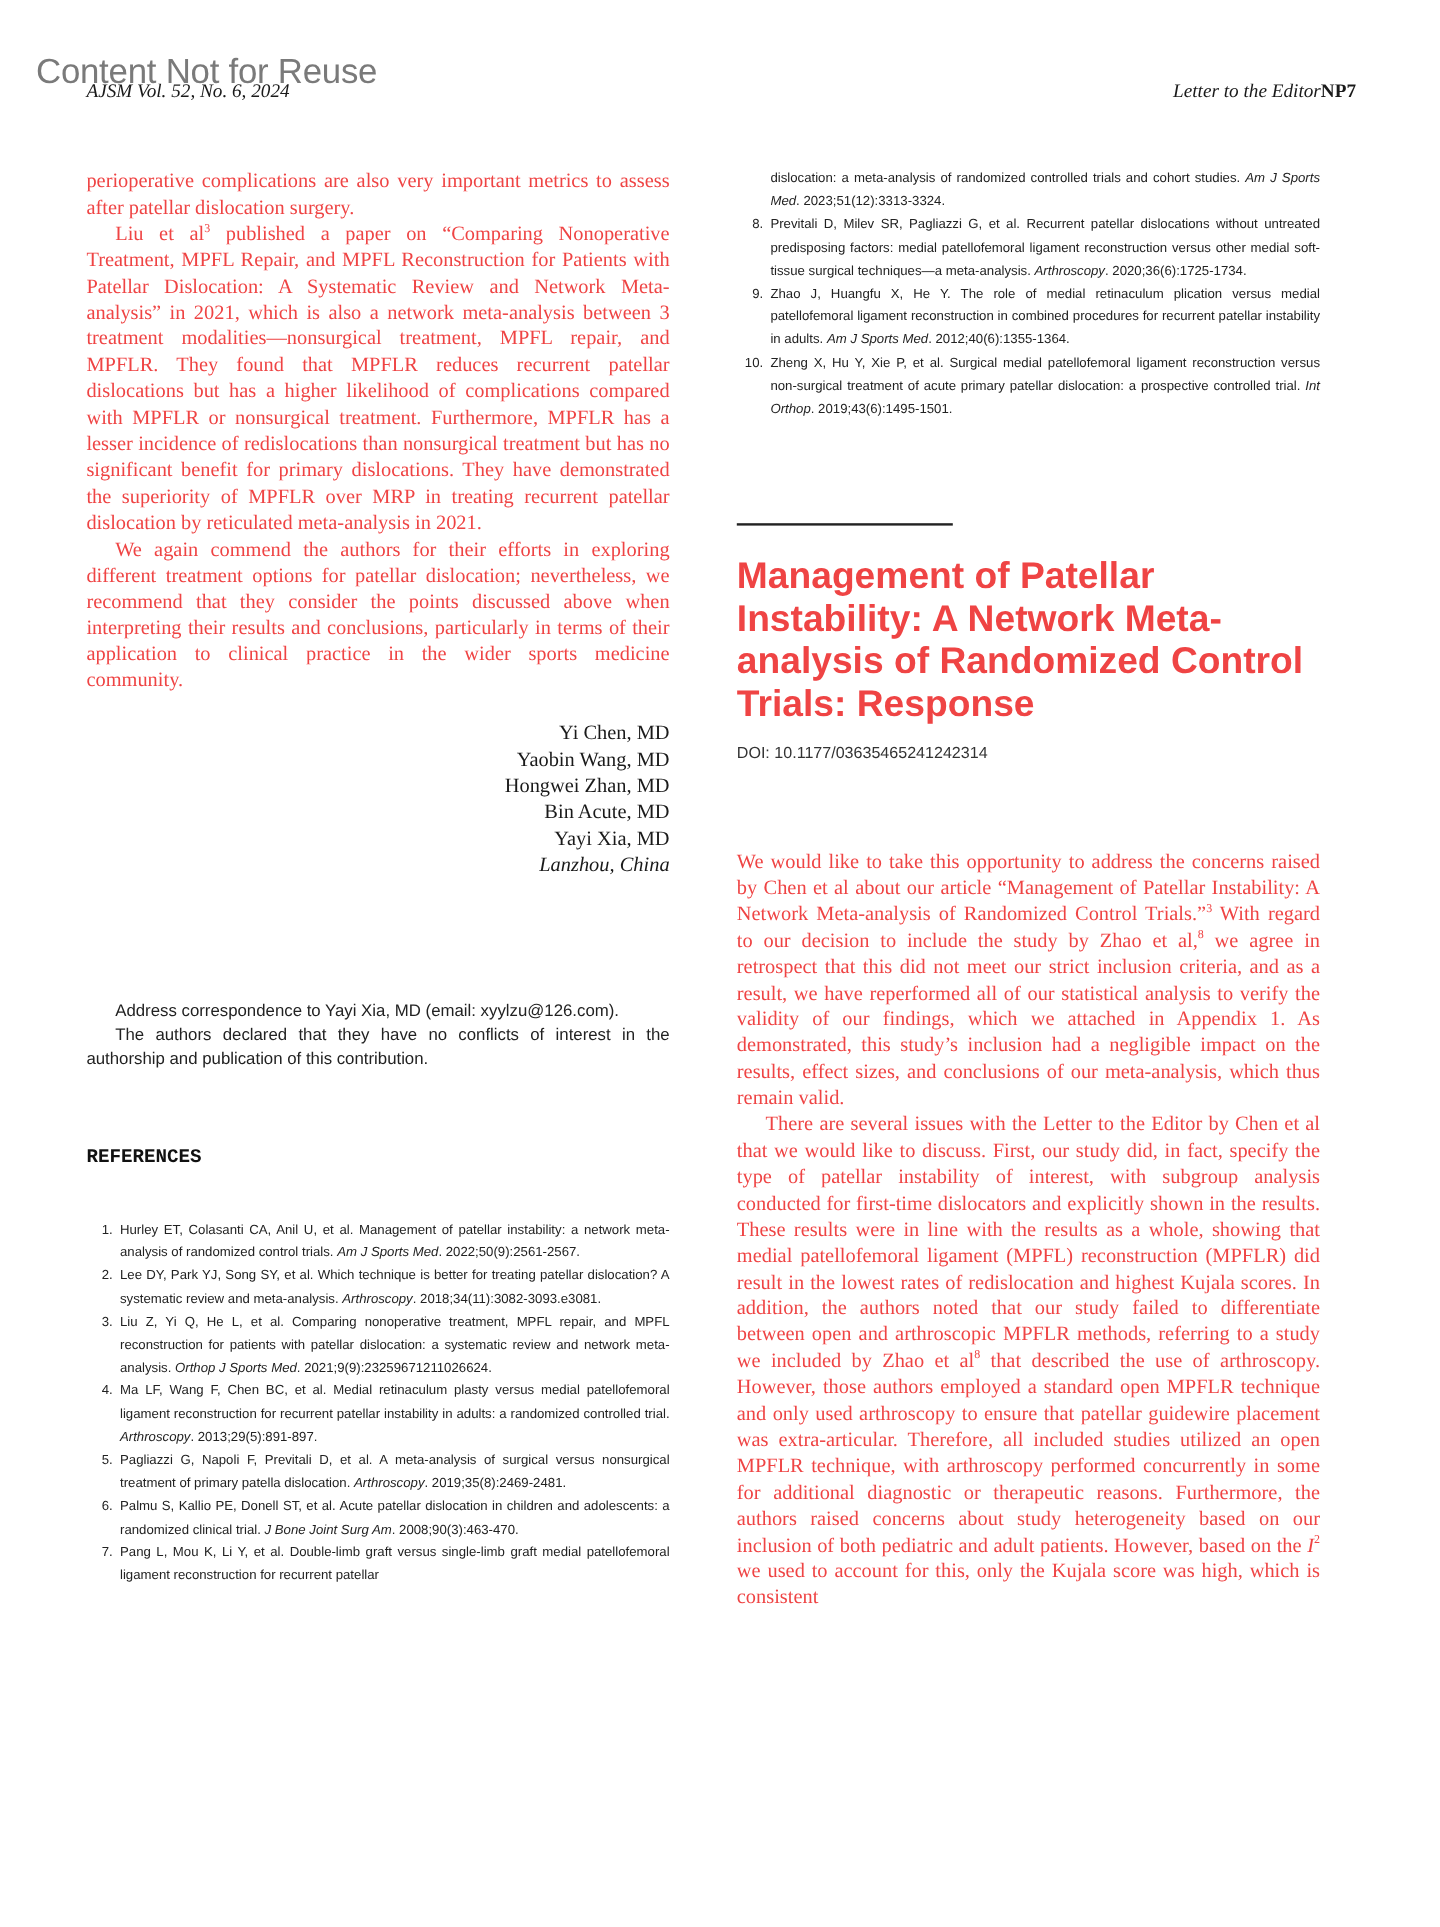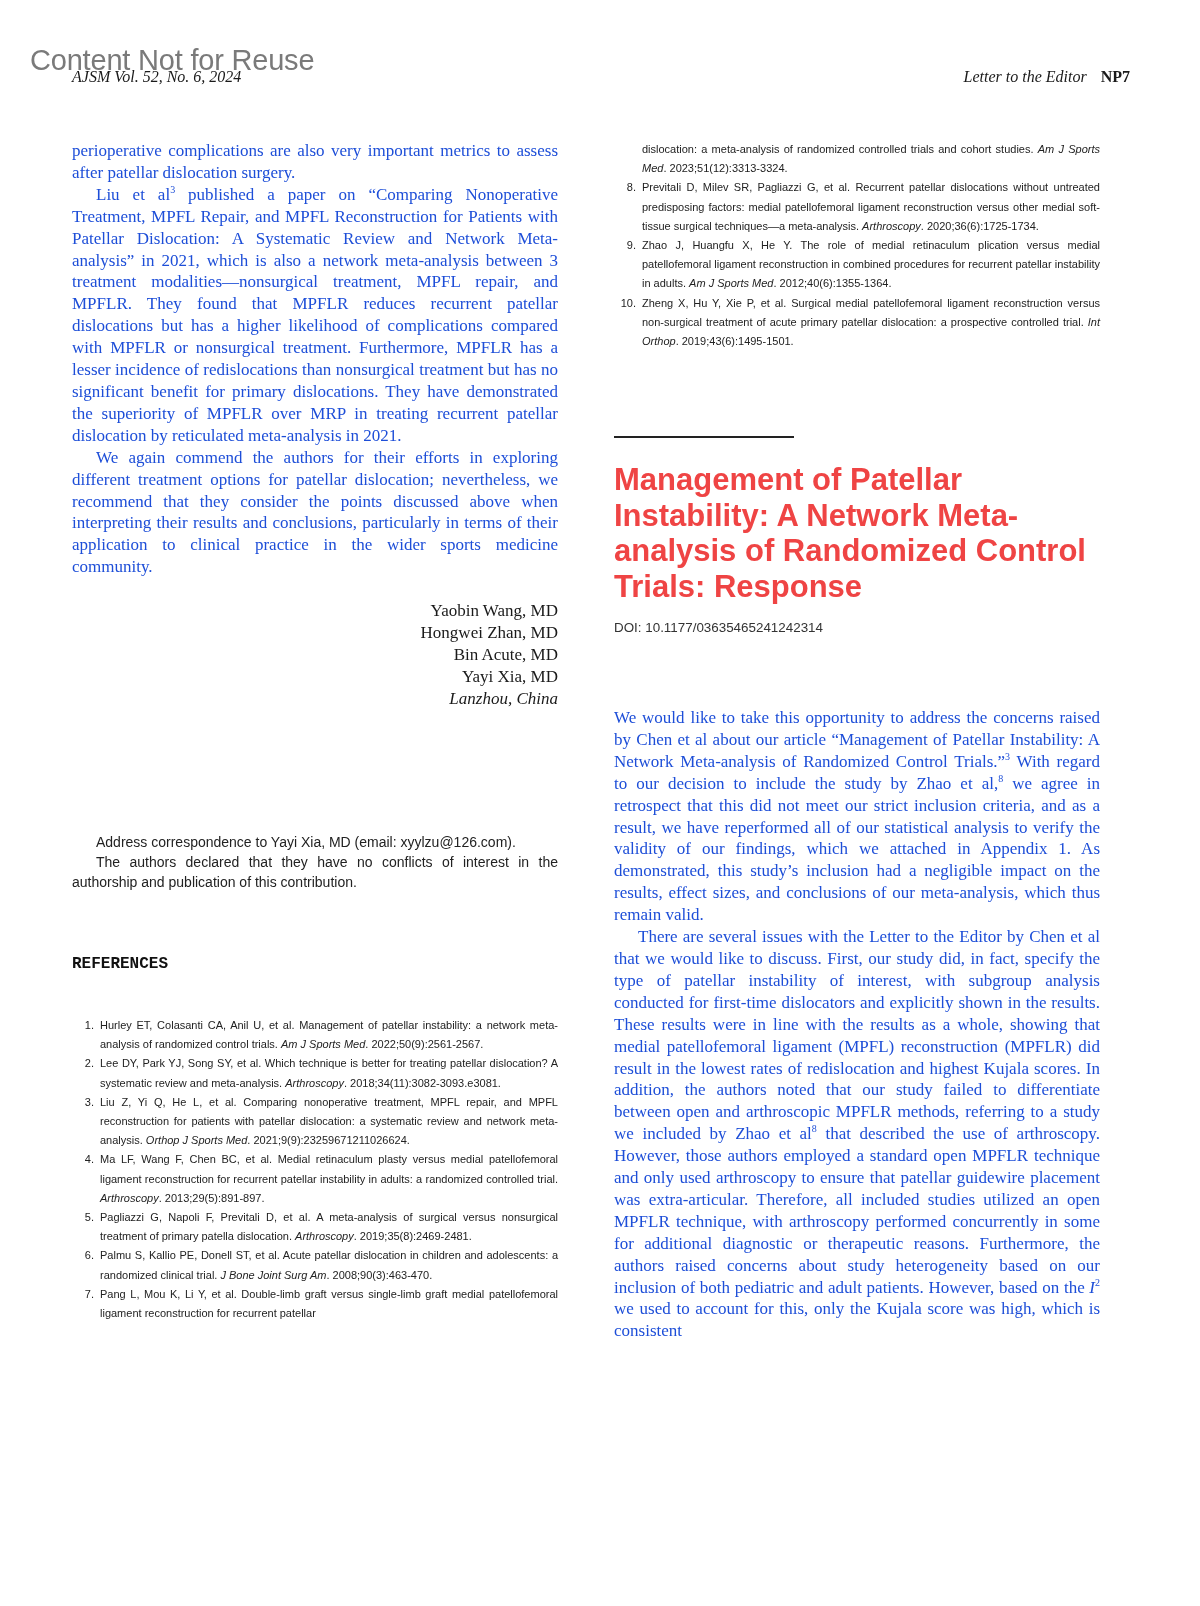--- a/index.html
+++ b/index.html
@@ -11,28 +11,28 @@
   }
   .run-head-left {
     position: absolute; left: 72px; top: 68px;
     font-family: "Liberation Serif", serif; font-style: italic; font-size: 16px; color: #1a1a1a;
   }
   .run-head-right {
     position: absolute; right: 70px; top: 68px;
     font-family: "Liberation Serif", serif; font-size: 16px; color: #1a1a1a;
   }
   .run-head-right .section { font-style: italic; }
-  .run-head-right .page { font-weight: bold; margin-left: 14px; }
+  .run-head-right .page { font-weight: bold; }
 
   .col { position: absolute; }
   .col-left { left: 72px; top: 140px; width: 486px; }
 
   .body-text {
     font-family: "Liberation Serif", serif; font-size: 17px; line-height: 21.9px;
-    text-align: justify; margin: 0; hyphens: auto; color: #1d4ed8;
+    text-align: justify; margin: 0; hyphens: auto; color: #ef4444;
   }
   .body-text.indent { text-indent: 24px; }
   sup { font-size: 10px; line-height: 0; vertical-align: 7px; }
 
   .signatures {
     margin-top: 22px; text-align: right;
     font-family: "Liberation Serif", serif; font-size: 17px; line-height: 21.9px;
   }
   .signatures .loc { font-style: italic; }
 
@@ -79,20 +79,21 @@
 <div class="run-head-right">
   <span class="section">Letter to the Editor</span><span class="page">NP7</span>
 </div>
 
 <div class="col col-left">
   <p class="body-text">perioperative complications are also very important metrics to assess after patellar dislocation surgery.</p>
   <p class="body-text indent"><span>Liu et al</span><sup>3</sup><span> published a paper on “Comparing Nonoperative Treatment, MPFL Repair, and MPFL Reconstruction for Patients with Patellar Dislocation: A Systematic Review and Network Meta-analysis” in 2021, which is also a network meta-analysis between 3 treatment modalities—nonsurgical treatment, MPFL repair, and MPFLR. They found that MPFLR reduces recurrent patellar dislocations but has a higher likelihood of complications compared with MPFLR or nonsurgical treatment. Furthermore, MPFLR has a lesser incidence of redislocations than nonsurgical treatment but has no significant benefit for primary dislocations. They have demonstrated the superiority of MPFLR over MRP in treating recurrent patellar dislocation by reticulated meta-analysis in 2021.</span></p>
   <p class="body-text indent">We again commend the authors for their efforts in exploring different treatment options for patellar dislocation; nevertheless, we recommend that they consider the points discussed above when interpreting their results and conclusions, particularly in terms of their application to clinical practice in the wider sports medicine community.</p>
 
   <div class="signatures">
+    <div>Yi Chen, MD</div>
     <div>Yaobin Wang, MD</div>
     <div>Hongwei Zhan, MD</div>
     <div>Bin Acute, MD</div>
     <div>Yayi Xia, MD</div>
     <div class="loc">Lanzhou, China</div>
   </div>
 </div>
 
 <div class="footnotes">
   <p class="footnote indent">Address correspondence to Yayi Xia, MD (email: xyylzu@126.com).</p>

